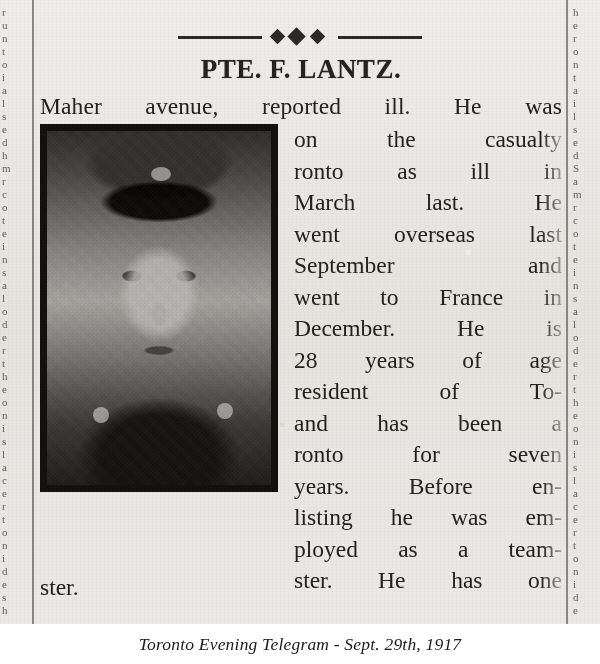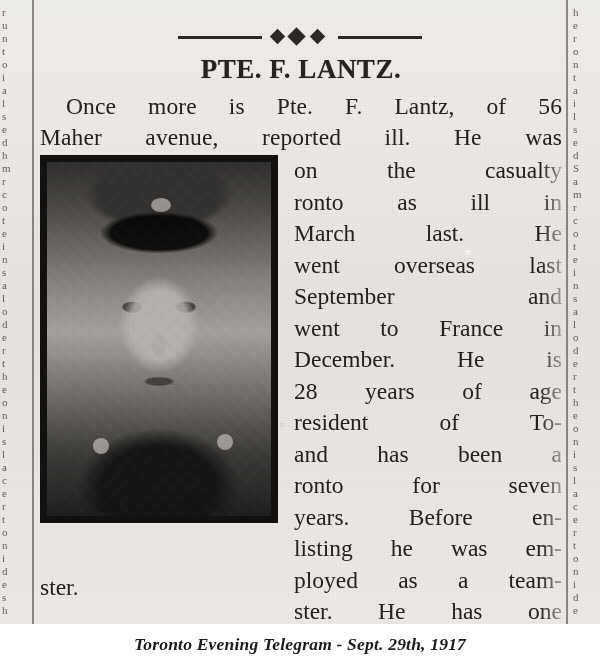--- a/index.html
+++ b/index.html
@@ -255,21 +255,21 @@
     width: 600px;
     height: 40px;
     background: #ffffff;
     display: flex;
     align-items: center;
     justify-content: center;
   }
   .caption {
     font-family: "Liberation Serif", serif;
     font-style: italic;
-    font-weight: bold;
+    font-weight: normal;
     font-size: 17.5px;
     color: #1b1b1b;
     letter-spacing: 0.2px;
     white-space: nowrap;
   }
 </style>
 </head>
 <body>
 
 <div class="clipping">
@@ -332,21 +332,20 @@
       <div class="orn-line l"></div>
       <div class="diamond d1"></div>
       <div class="diamond d2"></div>
       <div class="diamond d3"></div>
       <div class="orn-line r"></div>
     </div>
 
     <div class="headline">PTE. F. LANTZ.</div>
 
     <div class="body-text">
-      <div class="lead-line">Once more is Pte. F. Lantz, of 56</div>
       <div class="second-line">Maher avenue, reported ill.  He was</div>
     </div>
 
     <div class="photo-block">
 
       <div class="photo">
         <div class="p-layer"></div>
         <div class="p-badge b1"></div>
         <div class="p-badge b2"></div>
         <div class="p-badge b3"></div>

